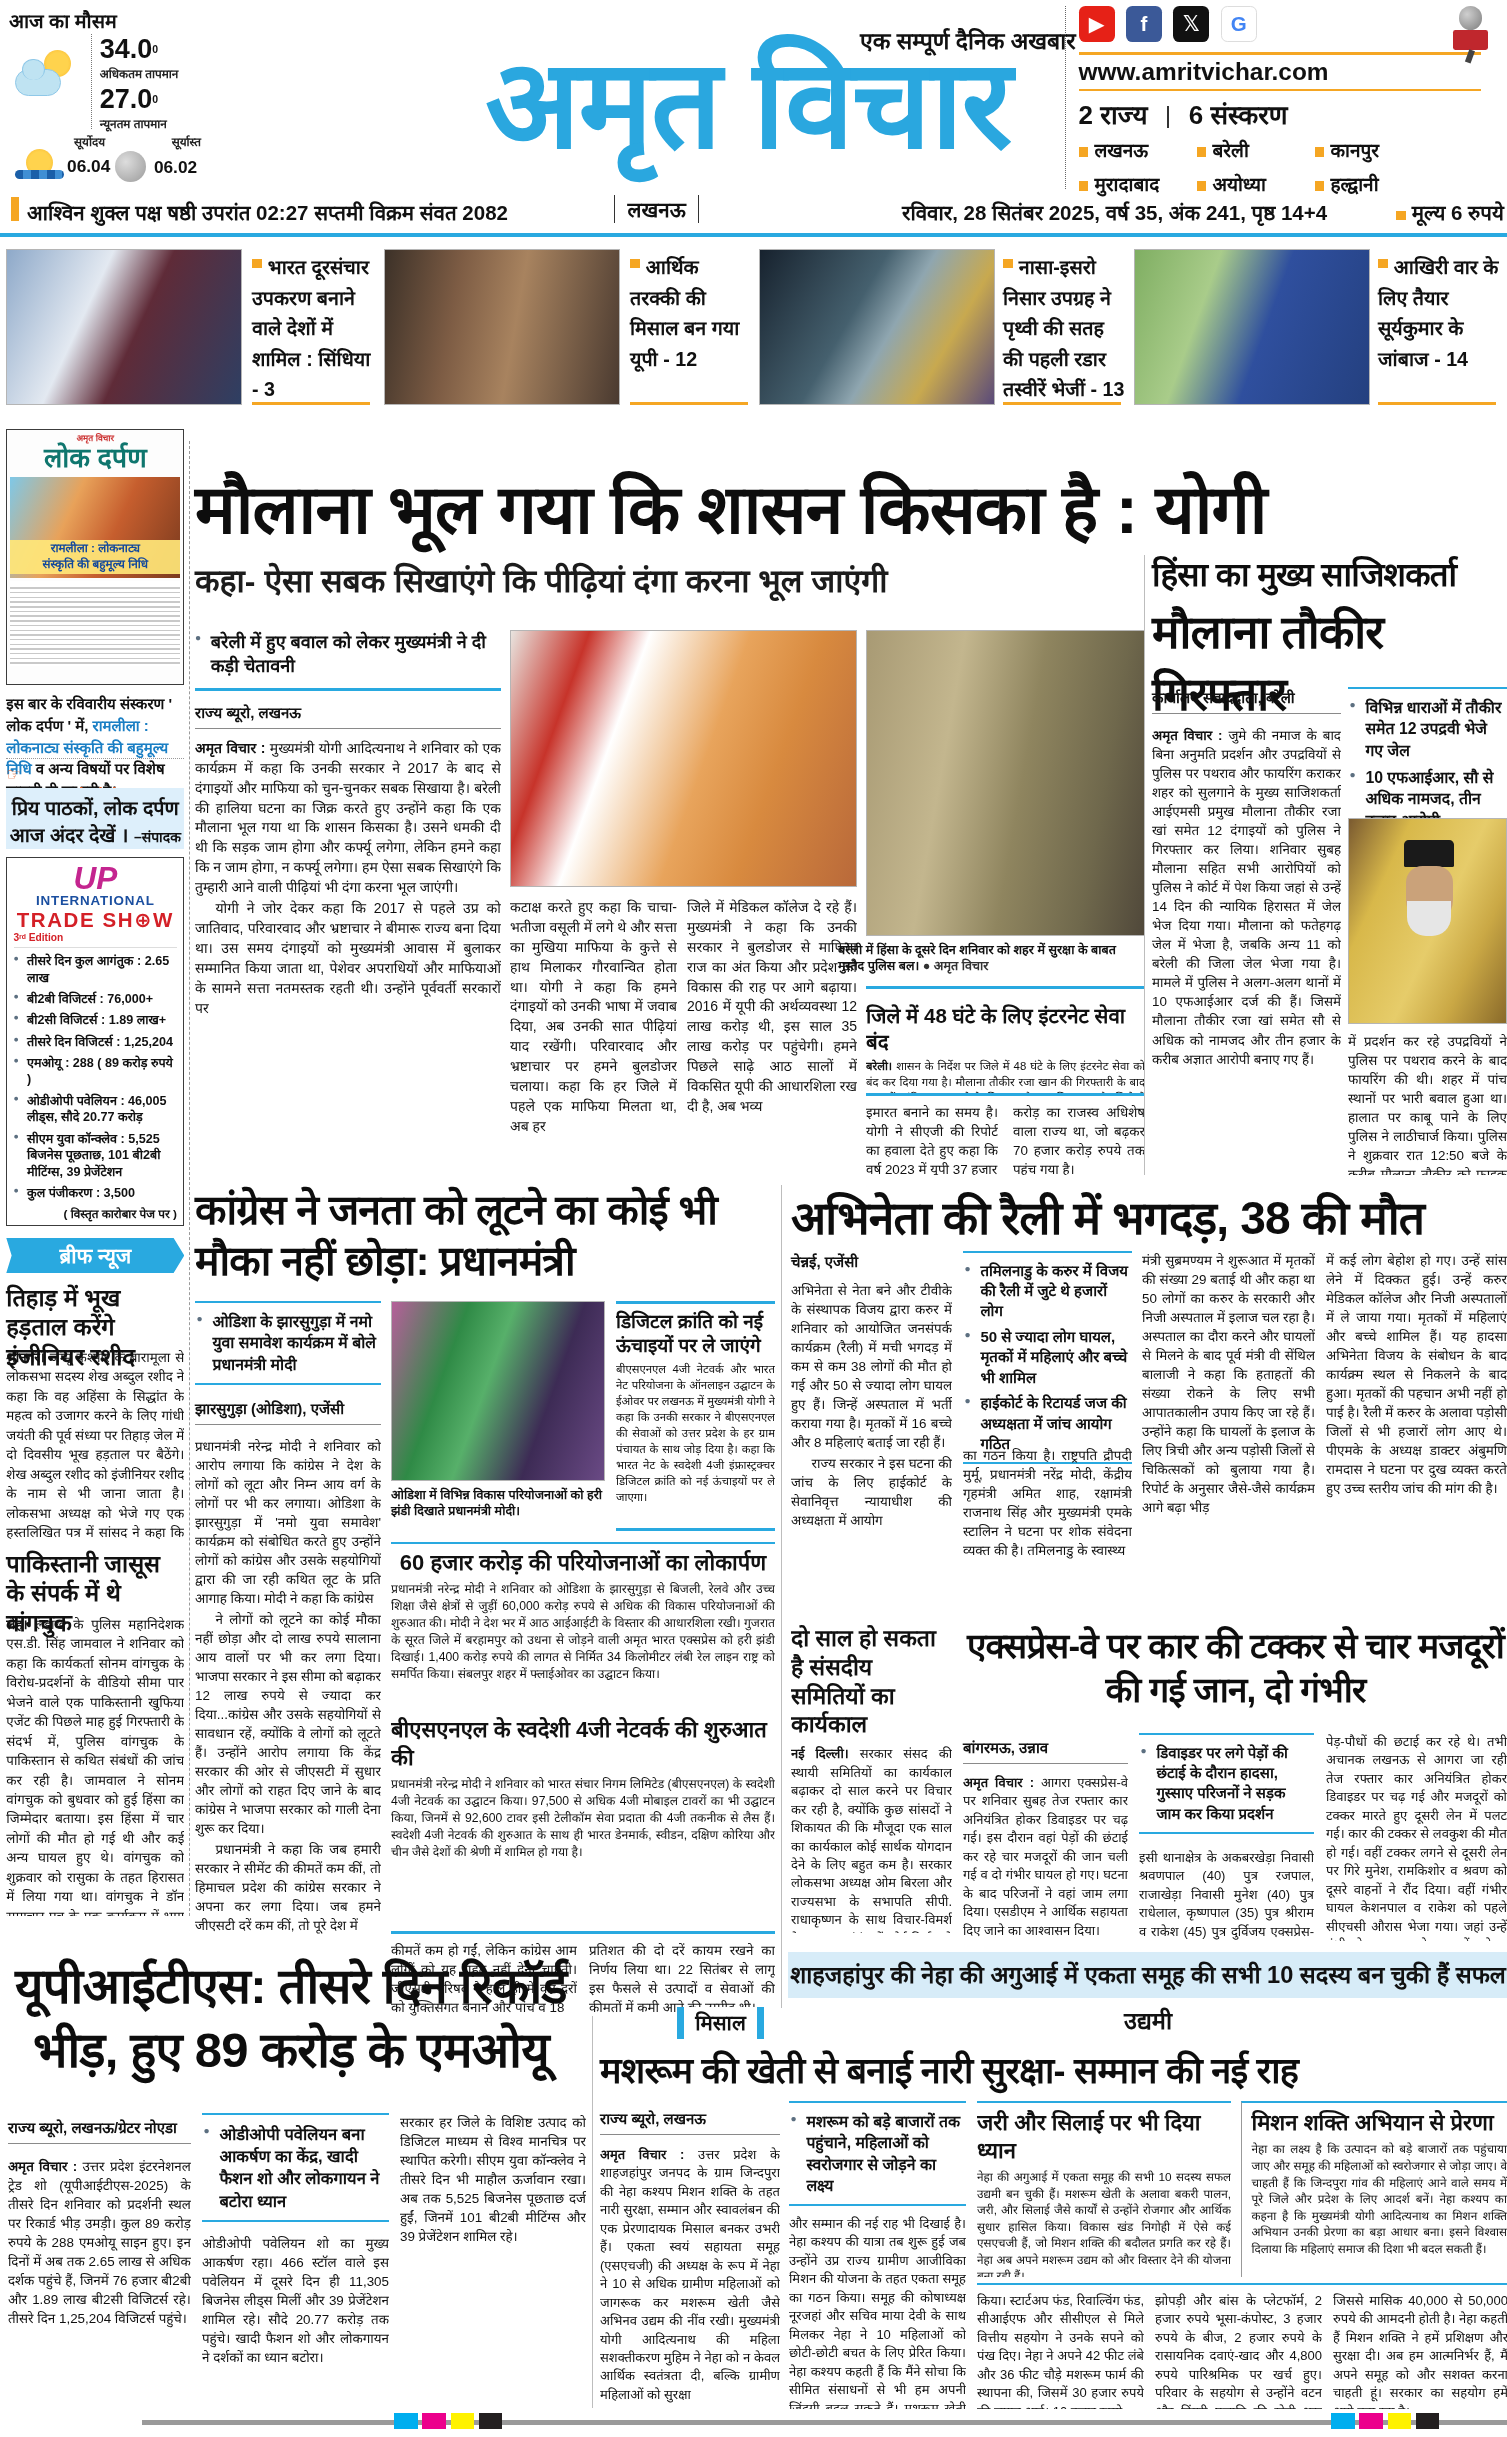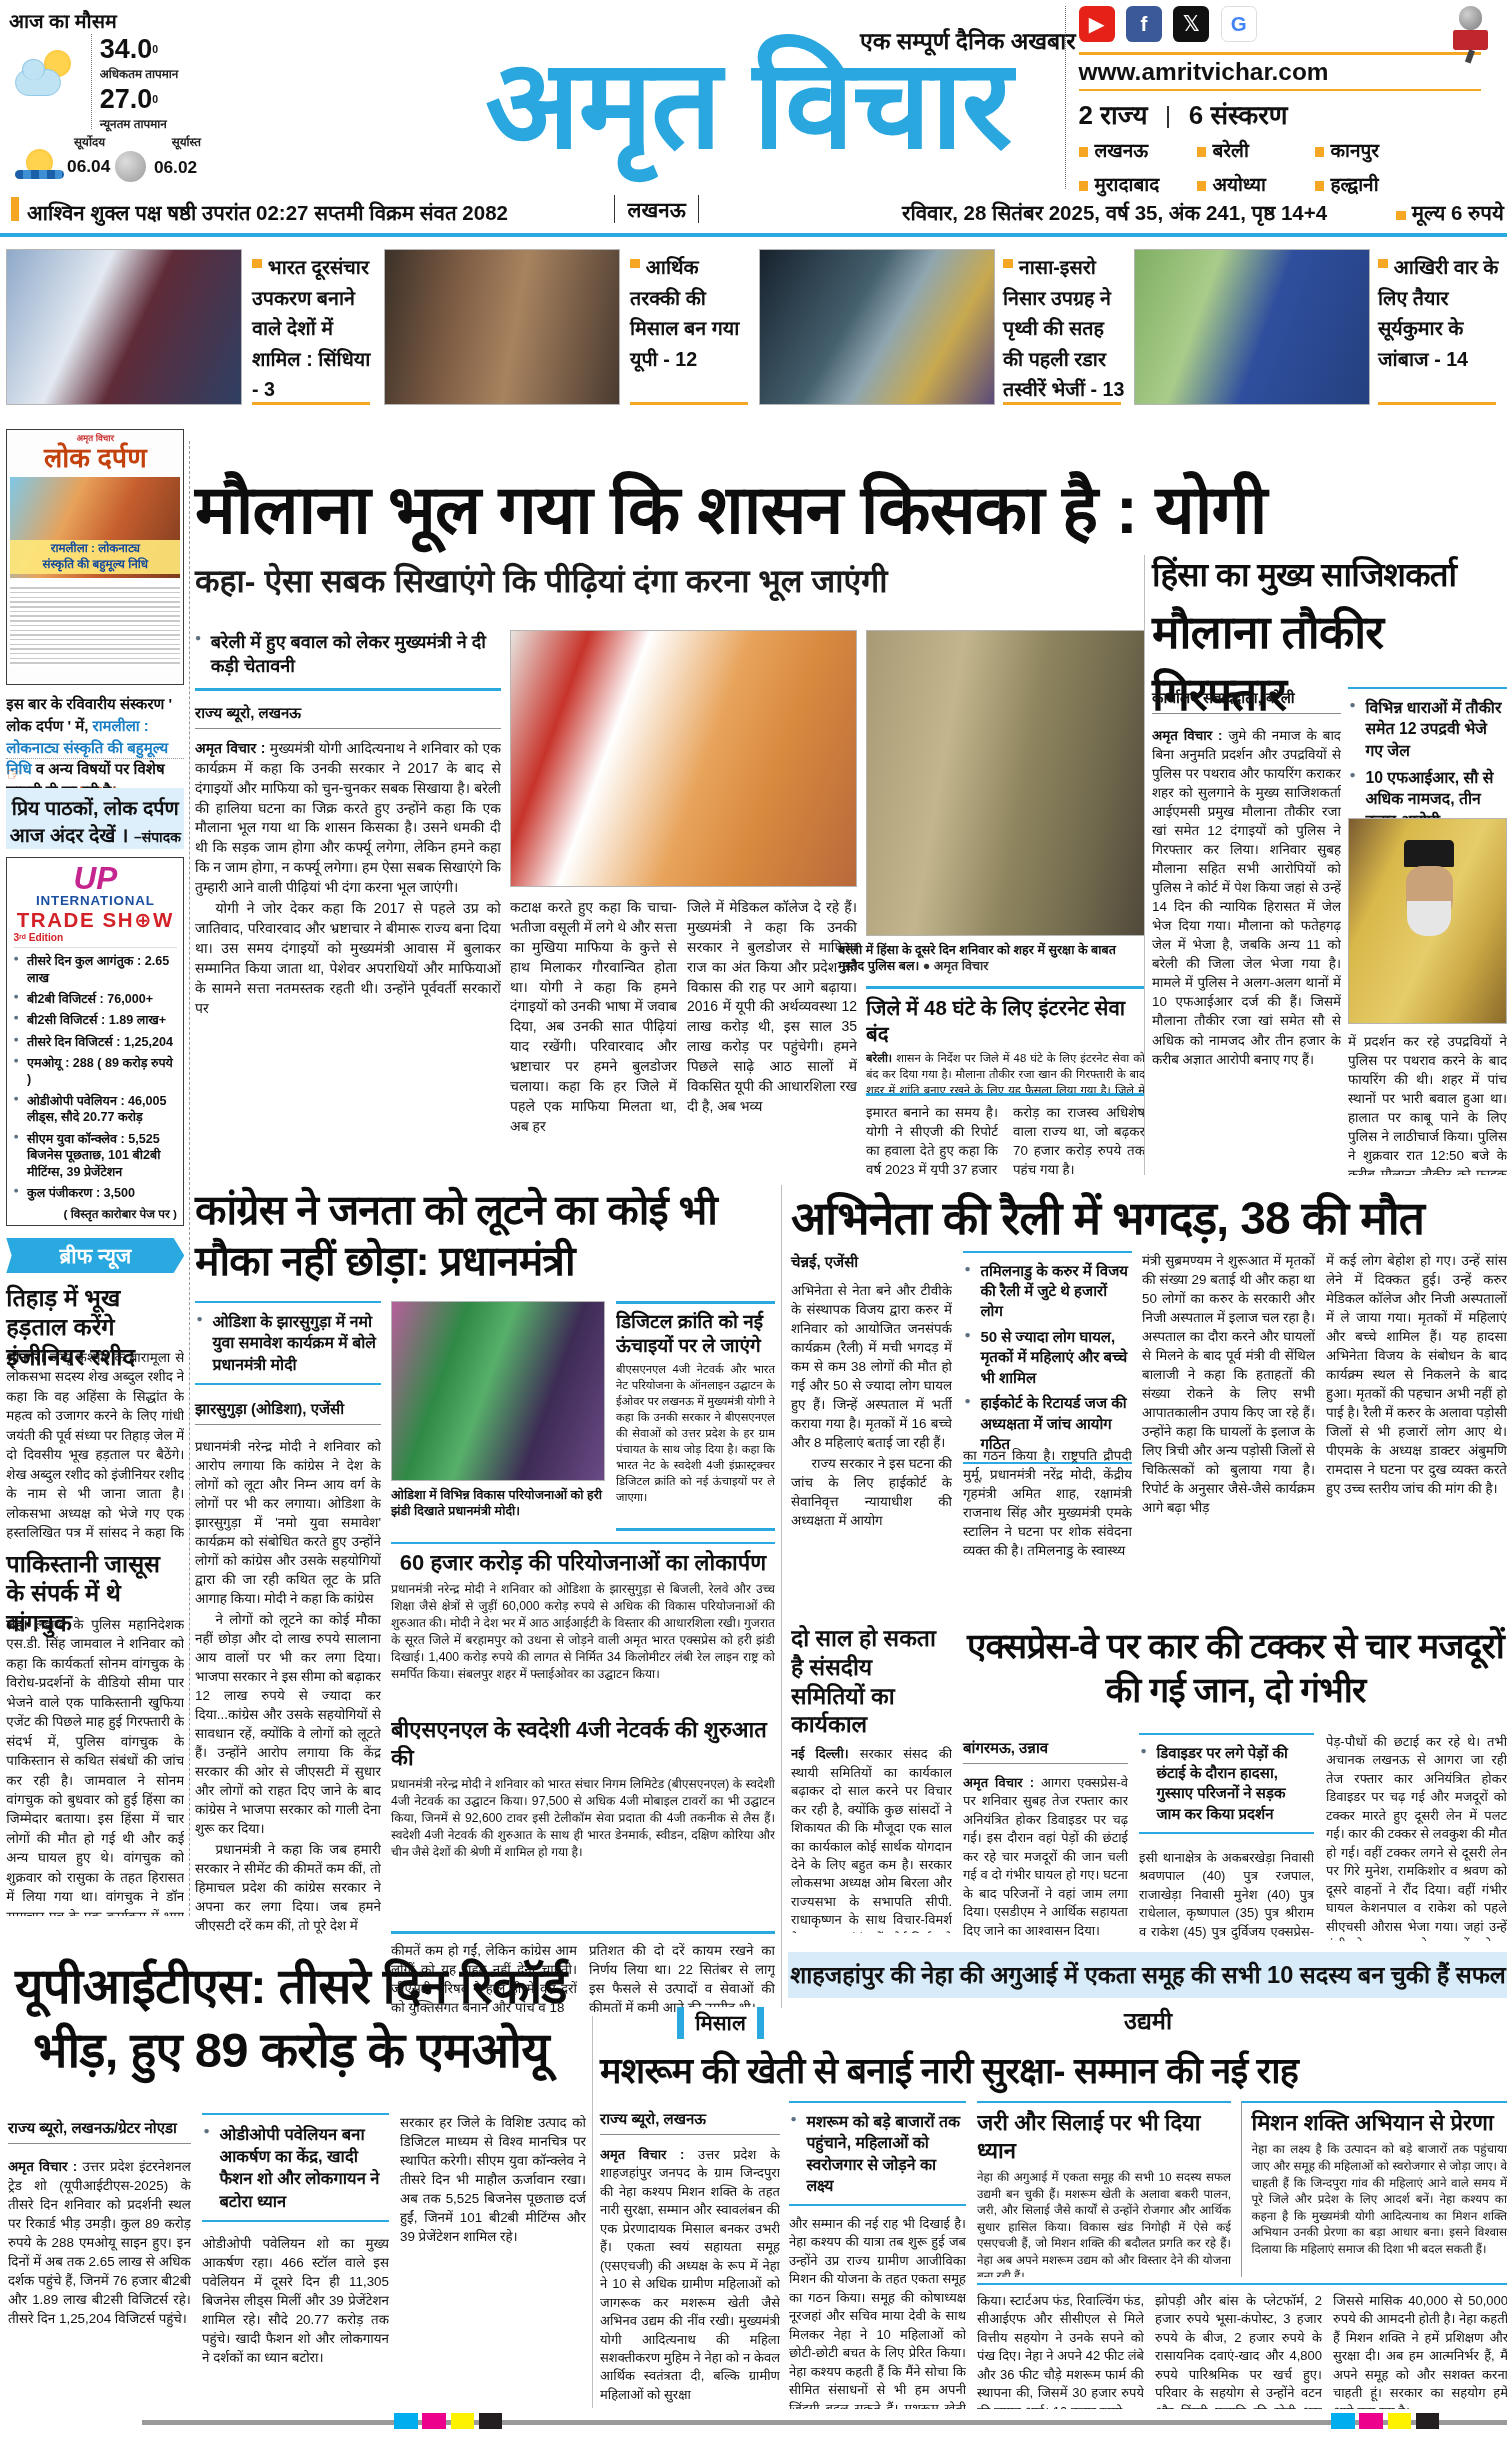--- a/index.html
+++ b/index.html
@@ -42,21 +42,21 @@
   .edcell{font-size:19px;font-weight:bold;}
   .panch{font-size:20.5px;font-weight:bold;}
   .ybar{width:7.9px;height:23.6px;background:var(--yellow);}
   
   .teaser-img{width:236px;height:156px;}
   .teaser-txt{font-size:19.7px;font-weight:bold;line-height:1.55;}
   .tyline{width:118px;height:3.2px;background:var(--yellow);}
   
   .promo{border:1.6px solid #3c3c3c;background:#fdfdfd;}
   .promo-brand{font-size:8.7px;color:#c33;font-weight:bold;text-align:center;}
-  .promo-name{font-size:27px;font-weight:800;color:#c2410c;text-align:center;line-height:1.1;}
+  .promo-name{font-size:27px;font-weight:800;color:#0f766e;text-align:center;line-height:1.1;}
   .promo-art{height:101px;background:linear-gradient(115deg,#7ec8e8 0%,#e8a25a 35%,#c65e2e 60%,#7a3a1e 100%);position:relative;}
   .promo-band{position:absolute;left:0;right:0;bottom:4.7px;background:rgba(255,230,120,.92);color:#12489c;font-weight:800;font-size:11.8px;text-align:center;line-height:1.3;padding:1.6px 0;}
   .fake-text{height:85px;background:repeating-linear-gradient(#fff 0 3.2px,#c9c9c9 3.2px 4.7px);border-top:3.2px solid #fff;}
   .sb-cap{font-size:15px;font-weight:bold;line-height:1.45;}
   .sb-site{font-size:16.5px;font-weight:800;color:#e2571b;border-top:1.6px dotted #999;padding-top:6.3px;}
   .notebox{background:#ddeffb;text-align:center;font-weight:800;}
   .tsbox{border:1.6px solid #3c3c3c;padding:6.3px;}
   .tslogo{text-align:center;border-bottom:0.8px solid #ddd;padding-bottom:4.7px;}
   .tsl1{font-size:31.5px;font-weight:800;color:#c4258f;font-style:italic;line-height:.9;}
   .tsl2{font-size:13.4px;font-weight:800;color:#1b4fa0;letter-spacing:0.8px;}
@@ -249,21 +249,21 @@
 
   <div class="abs photo" style="left:510px;top:630px;width:347px;height:257px;background:linear-gradient(110deg,#e8e4df 0%,#c7332a 18%,#ffffff 32%,#e8a45c 55%,#d88a3f 72%,#b9693a 100%);"></div>
   <div class="abs body-txt clip" style="left:510px;top:898px;width:167px;height:276px;font-size:14px;">कटाक्ष करते हुए कहा कि चाचा-भतीजा वसूली में लगे थे और सत्ता का मुखिया माफिया के कुत्ते से हाथ मिलाकर गौरवान्वित होता था। योगी ने कहा कि हमने दंगाइयों को उनकी भाषा में जवाब दिया, अब उनकी सात पीढ़ियां याद रखेंगी। परिवारवाद और भ्रष्टाचार पर हमने बुलडोजर चलाया। कहा कि हर जिले में पहले एक माफिया मिलता था, अब हर</div>
   <div class="abs body-txt clip" style="left:687px;top:898px;width:170px;height:276px;font-size:14px;">जिले में मेडिकल कॉलेज दे रहे हैं। मुख्यमंत्री ने कहा कि उनकी सरकार ने बुलडोजर से माफिया राज का अंत किया और प्रदेश को विकास की राह पर आगे बढ़ाया। 2016 में यूपी की अर्थव्यवस्था 12 लाख करोड़ थी, इस साल 35 लाख करोड़ पर पहुंचेगी। हमने पिछले साढ़े आठ सालों में विकसित यूपी की आधारशिला रख दी है, अब भव्य</div>
 
   <div class="abs photo" style="left:866px;top:630px;width:279px;height:306px;background:linear-gradient(100deg,#a89a74 0%,#c3b68e 30%,#8f855f 55%,#6f684c 80%,#50483a 100%);"></div>
   <div class="abs cap" style="left:838px;top:942px;width:279px;">
     <span>बरेली में हिंसा के दूसरे दिन शनिवार को शहर में सुरक्षा के बाबत मुस्तैद पुलिस बल।</span> <span style="color:#333;">● अमृत विचार</span>
   </div>
 
-  <div class="abs" style="left:866px;top:986px;width:279px;height:110px;border-top:3.2px solid var(--cyan);border-bottom:3.2px solid var(--cyan);padding:6px 0;overflow:hidden;">
+  <div class="abs" style="left:866px;top:986px;width:279px;height:110px;border-top:3.2px solid var(--cyan);border-bottom:3.2px solid var(--cyan);padding:14px 0;overflow:hidden;">
     <div class="boxhead" style="font-size:20.5px;">जिले में 48 घंटे के लिए इंटरनेट सेवा बंद</div>
     <div class="smallbody" style="font-size:11.4px;margin-top:4.7px;">
       <span class="lbl">बरेली।</span> <span>शासन के निर्देश पर जिले में 48 घंटे के लिए इंटरनेट सेवा को बंद कर दिया गया है। मौलाना तौकीर रजा खान की गिरफ्तारी के बाद शहर में शांति बनाए रखने के लिए यह फैसला लिया गया है। जिले में इंटरनेट बंद होने का लेटर वायरल हुआ था। बीएसएनएल के महाप्रबंधक ने जिले में इंटरनेट बंद होने की पुष्टि की है।</span>
     </div>
   </div>
   <div class="abs body-txt clip" style="left:866px;top:1103px;width:132px;height:72px;font-size:13.4px;">इमारत बनाने का समय है। योगी ने सीएजी की रिपोर्ट का हवाला देते हुए कहा कि वर्ष 2023 में यूपी 37 हजार</div>
   <div class="abs body-txt clip" style="left:1013px;top:1103px;width:132px;height:72px;font-size:13.4px;">करोड़ का राजस्व अधिशेष वाला राज्य था, जो बढ़कर 70 हजार करोड़ रुपये तक पहुंच गया है।</div>
 
   <div class="abs vdiv" style="left:1144px;top:555px;height:620px;"></div>
   <div class="abs byline" style="left:1152px;top:687px;width:189px;">कार्यालय संवाददाता, बरेली</div>

